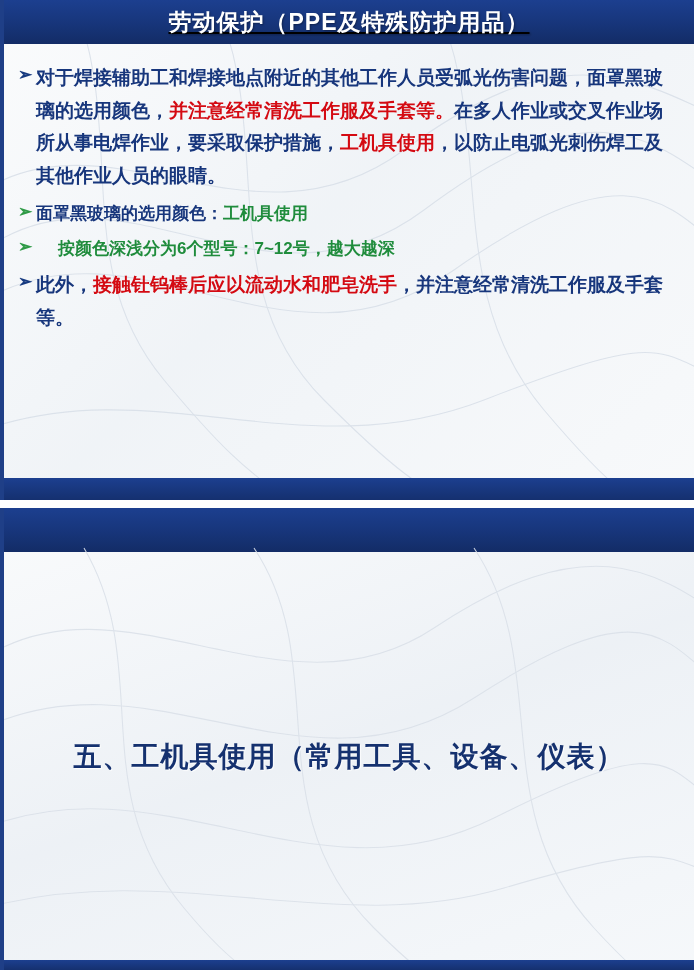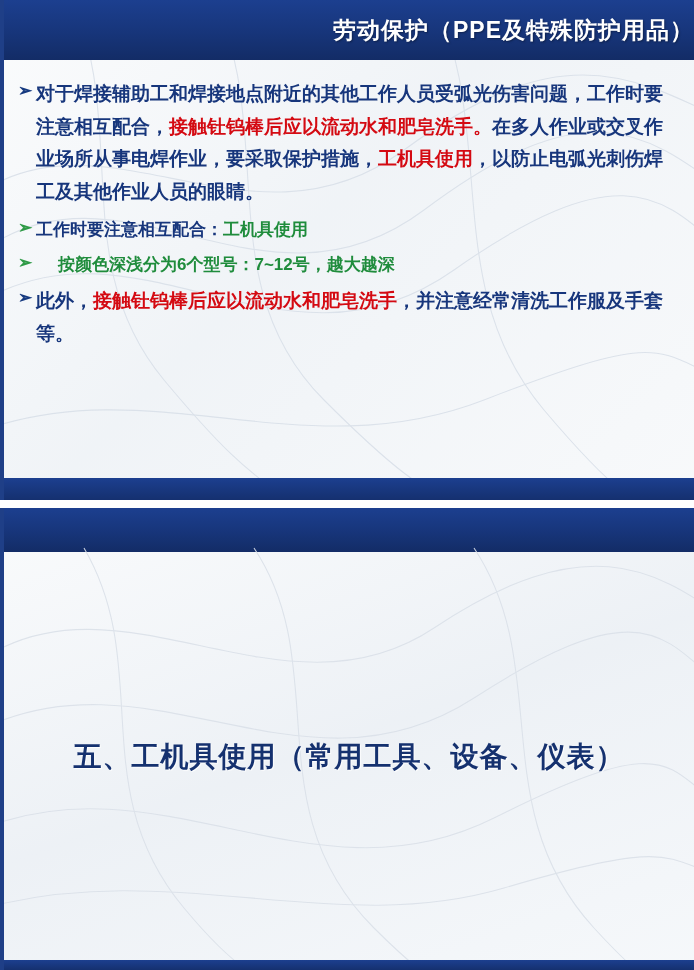--- a/index.html
+++ b/index.html
@@ -33,25 +33,26 @@
     box-sizing: border-box;
     overflow: hidden;
   }
   .slide1 .swirls {
     position: absolute;
     inset: 0;
     pointer-events: none;
   }
   .slide1-header {
     position: relative;
-    height: 60px;
+    height: 44px;
     background: linear-gradient(180deg, #1c3f8f 0%, #17357a 55%, #132c66 100%);
     display: flex;
     align-items: center;
-    justify-content: flex-end;
+    justify-content: center;
+    text-decoration: underline;
   }
   .slide1-title {
     color: #ffffff;
     font-size: 23px;
     font-weight: bold;
     letter-spacing: 1px;
     text-shadow: 1px 1px 2px rgba(0,0,0,0.35);
     white-space: nowrap;
   }
   .slide1-body {
@@ -167,28 +168,28 @@
 
     <div class="slide1-header">
       <div class="slide1-title">劳动保护（PPE及特殊防护用品）</div>
     </div>
 
     <div class="slide1-body">
 
       <div class="bullet-row">
         <span class="bullet-mark navy">➢</span>
         <div class="bullet-text">
-          <span class="navy">对于焊接辅助工和焊接地点附近的其他工作人员受弧光伤害问题，工作时要注意相互配合，</span><span class="red">接触钍钨棒后应以流动水和肥皂洗手。</span><span class="navy">在多人作业或交叉作业场所从事电焊作业，要采取保护措施，</span><span class="red">工机具使用</span><span class="navy">，以防止电弧光刺伤焊工及其他作业人员的眼睛。</span>
+          <span class="navy">对于焊接辅助工和焊接地点附近的其他工作人员受弧光伤害问题，面罩黑玻璃的选用颜色，</span><span class="red">并注意经常清洗工作服及手套等。</span><span class="navy">在多人作业或交叉作业场所从事电焊作业，要采取保护措施，</span><span class="red">工机具使用</span><span class="navy">，以防止电弧光刺伤焊工及其他作业人员的眼睛。</span>
         </div>
       </div>
 
       <div class="bullet-row">
         <span class="bullet-mark green">➢</span>
         <div class="bullet-text small">
-          <span class="navy">工作时要注意相互配合：</span><span class="green">工机具使用</span>
+          <span class="navy">面罩黑玻璃的选用颜色：</span><span class="green">工机具使用</span>
         </div>
       </div>
 
       <div class="bullet-row">
         <span class="bullet-mark green">➢</span>
         <div class="bullet-text small">
           <span class="indent"></span><span class="green">按颜色深浅分为6个型号：7~12号，越大越深</span>
         </div>
       </div>
 

